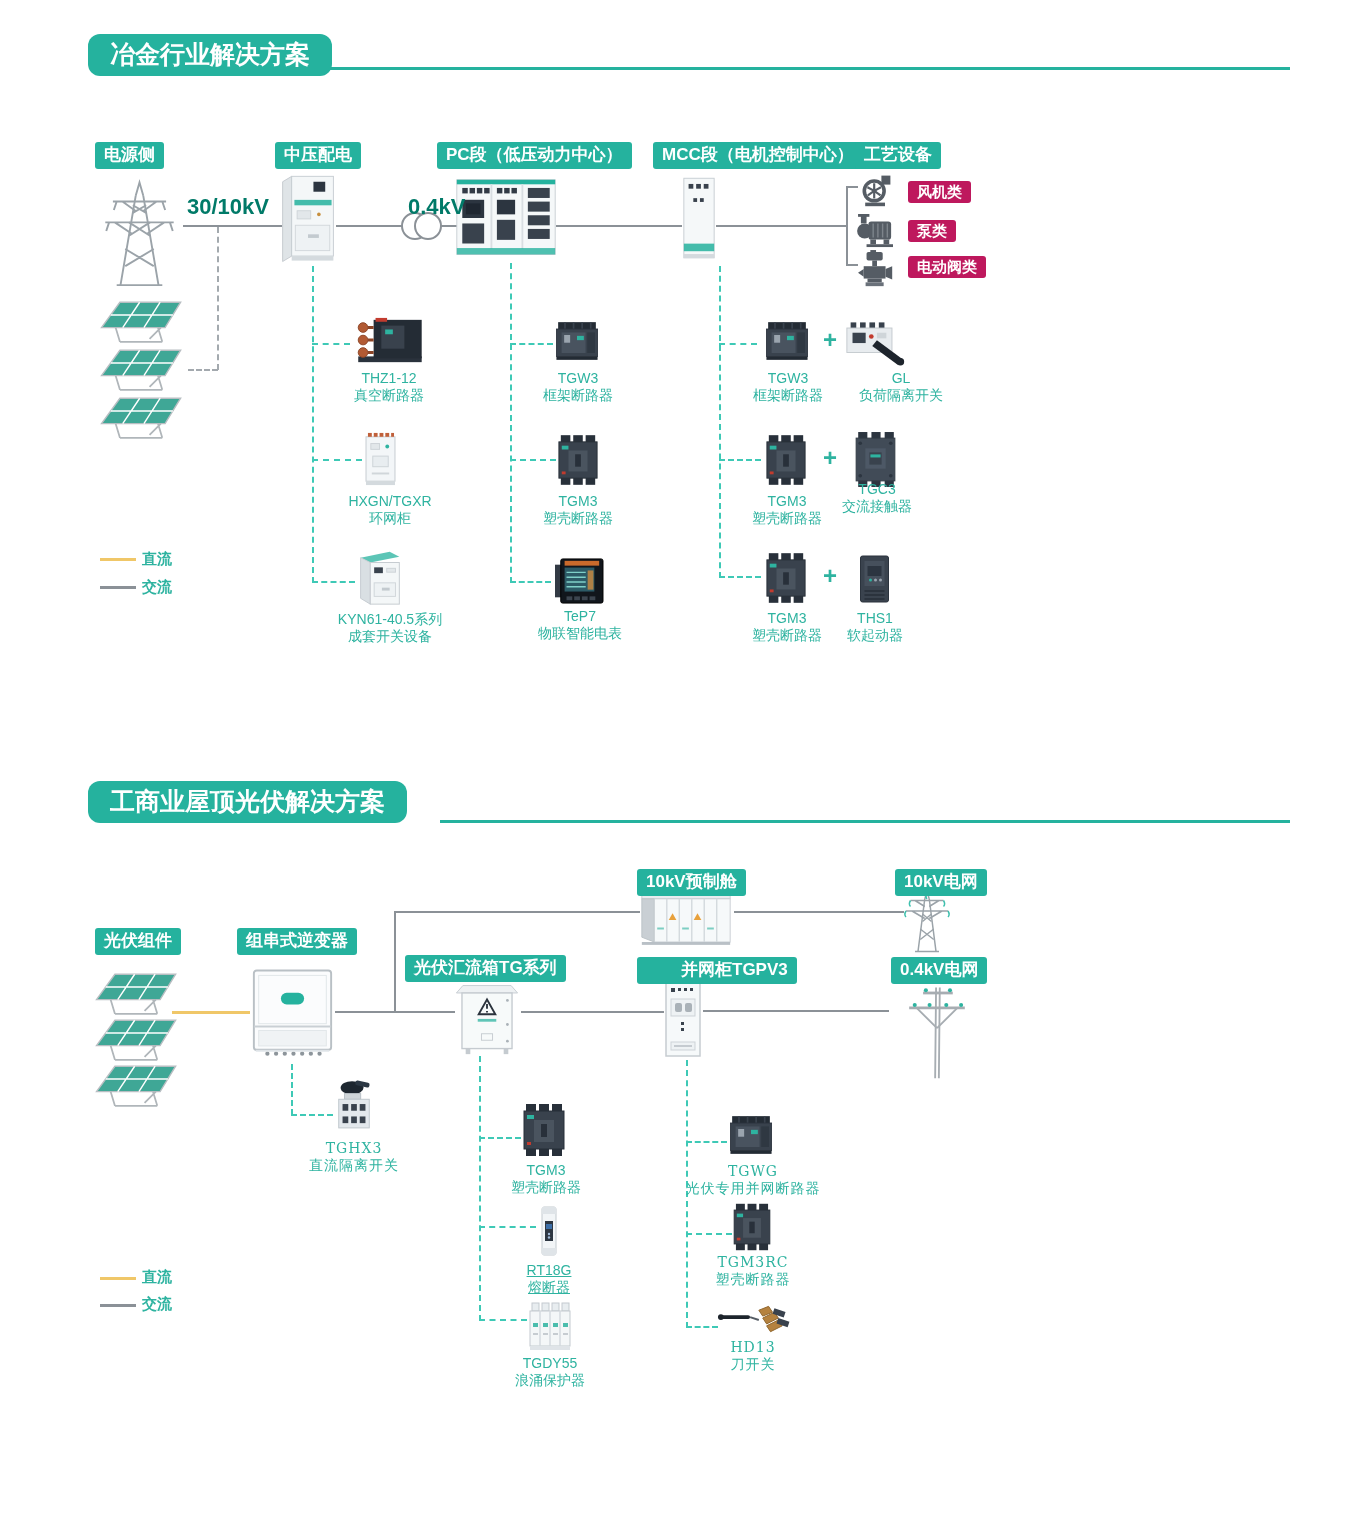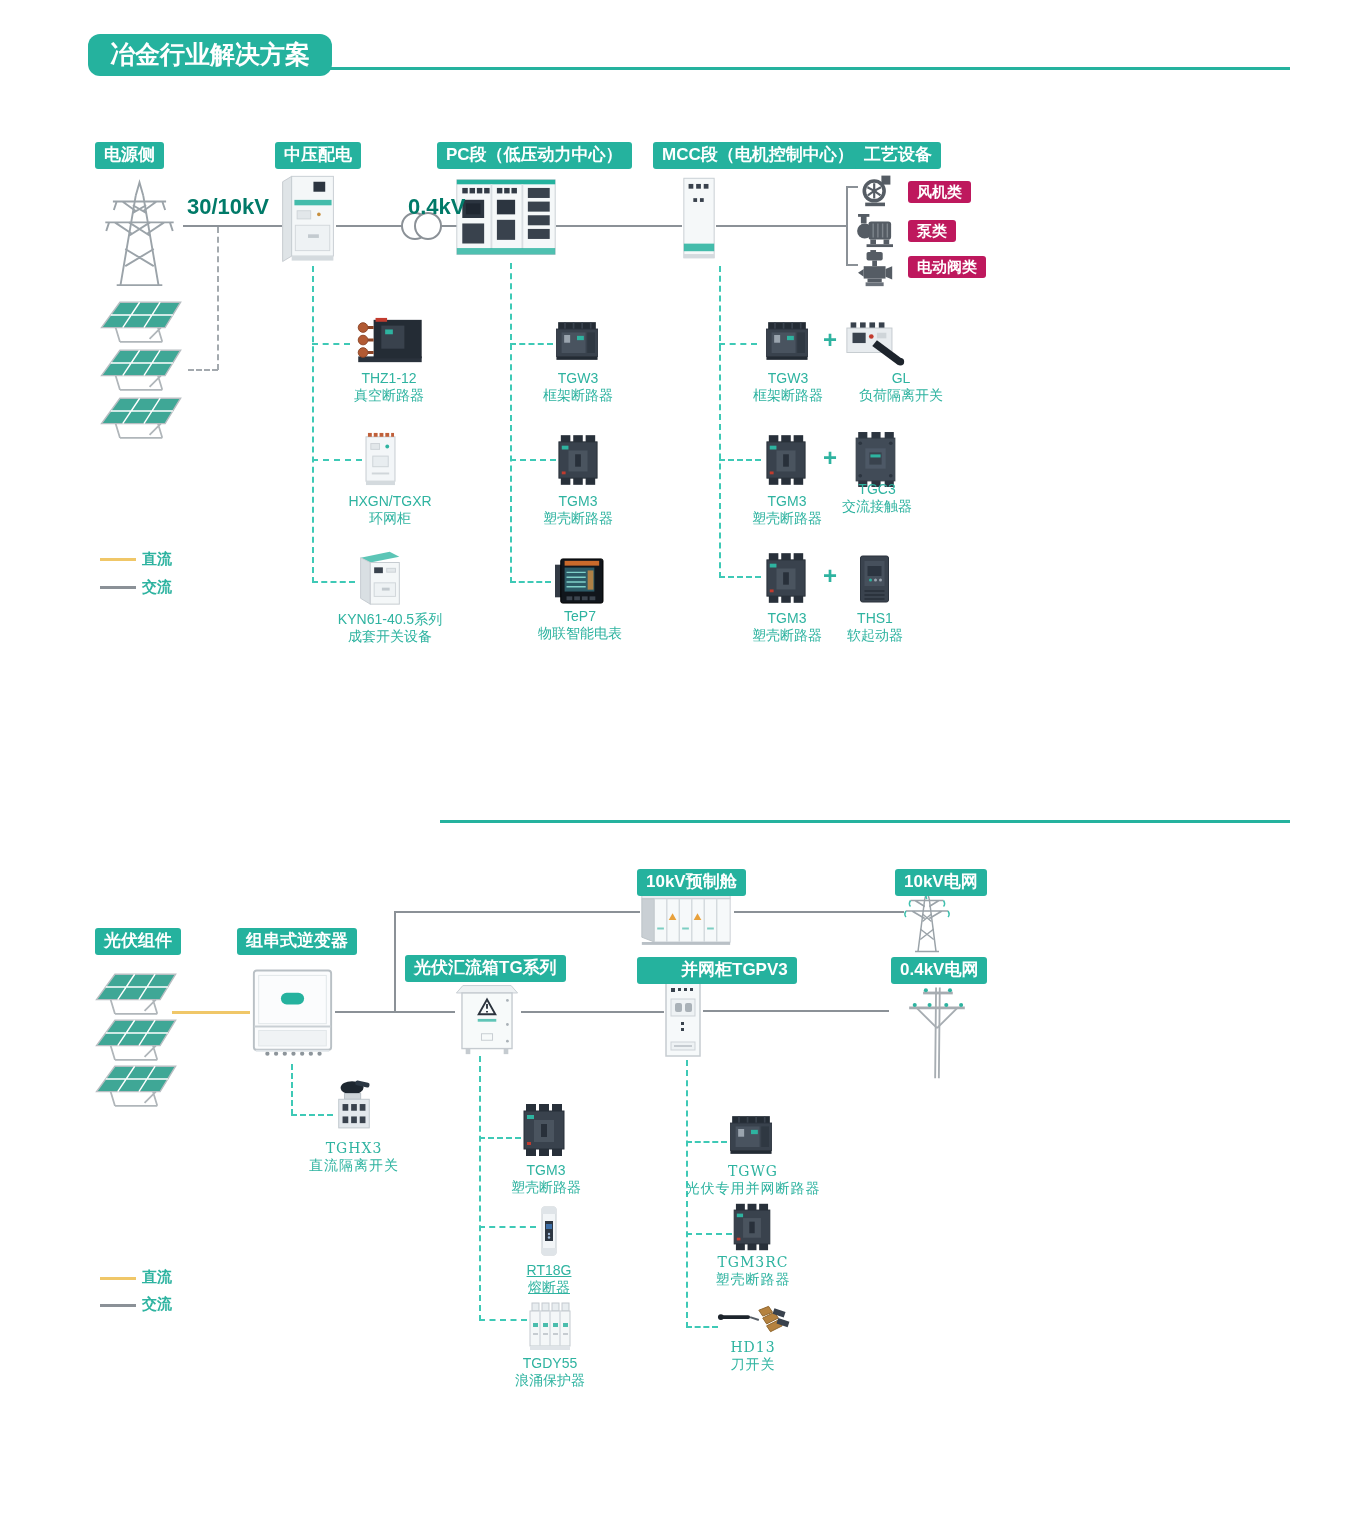--- a/index.html
+++ b/index.html
@@ -549,20 +549,21 @@
     <div>THS1</div>
     <div>软起动器</div>
   </div>
 
   <div class="abs legend-line" style="left:100px;top:558px;background:#f0c768;"></div>
   <div class="abs legend-text" style="left:142px;top:550px;">直流</div>
   <div class="abs legend-line" style="left:100px;top:586px;background:#8b9197;"></div>
   <div class="abs legend-text" style="left:142px;top:578px;">交流</div>
 
   <div class="abs title-line" style="left:440px;top:820px;width:850px;"></div>
+  <div class="abs title-badge" style="left:88px;top:781px;">工商业屋顶光伏解决方案</div>
 
   <div class="abs stage-badge" style="left:95px;top:928px;">光伏组件</div>
   <div class="abs stage-badge" style="left:237px;top:928px;">组串式逆变器</div>
   <div class="abs stage-badge" style="left:405px;top:955px;">光伏汇流箱TG系列</div>
   <div class="abs stage-badge" style="left:637px;top:957px;padding-left:44px;">并网柜TGPV3</div>
   <div class="abs stage-badge" style="left:637px;top:869px;">10kV预制舱</div>
   <div class="abs stage-badge" style="left:895px;top:869px;">10kV电网</div>
   <div class="abs stage-badge" style="left:891px;top:957px;">0.4kV电网</div>
 
   <svg class="icon abs" style="left:95px;top:970px;width:85px;height:48px;">

